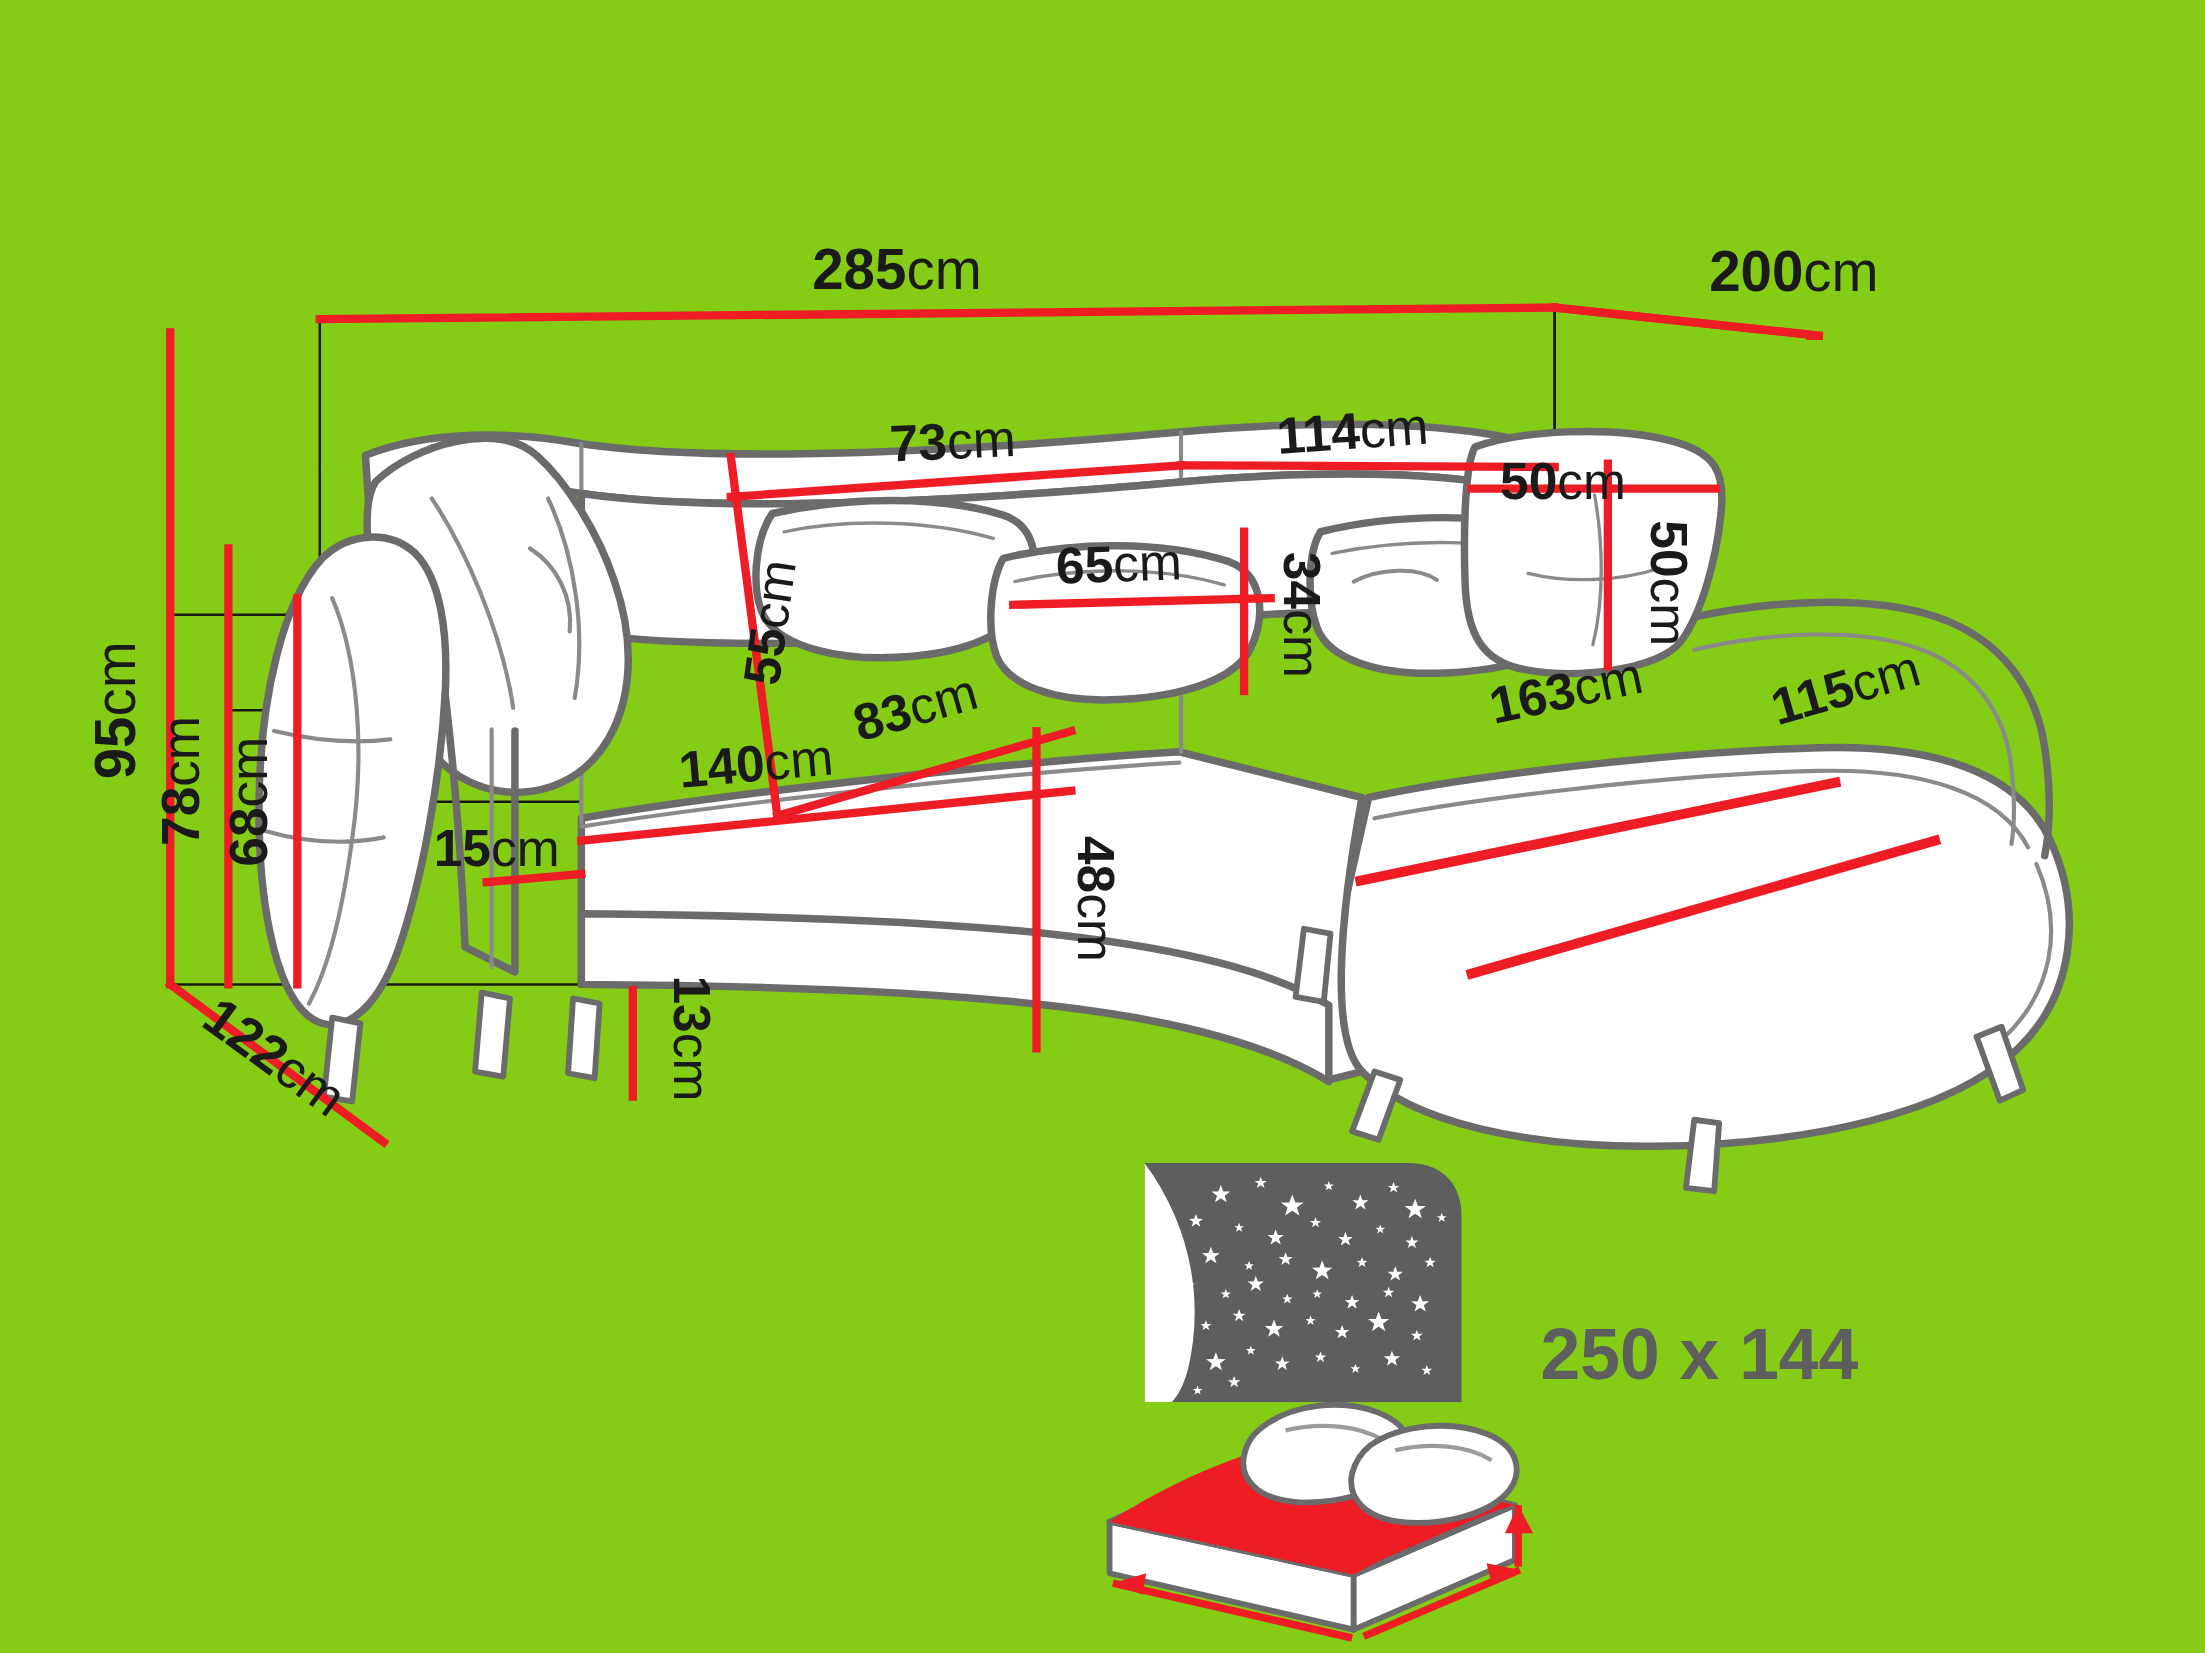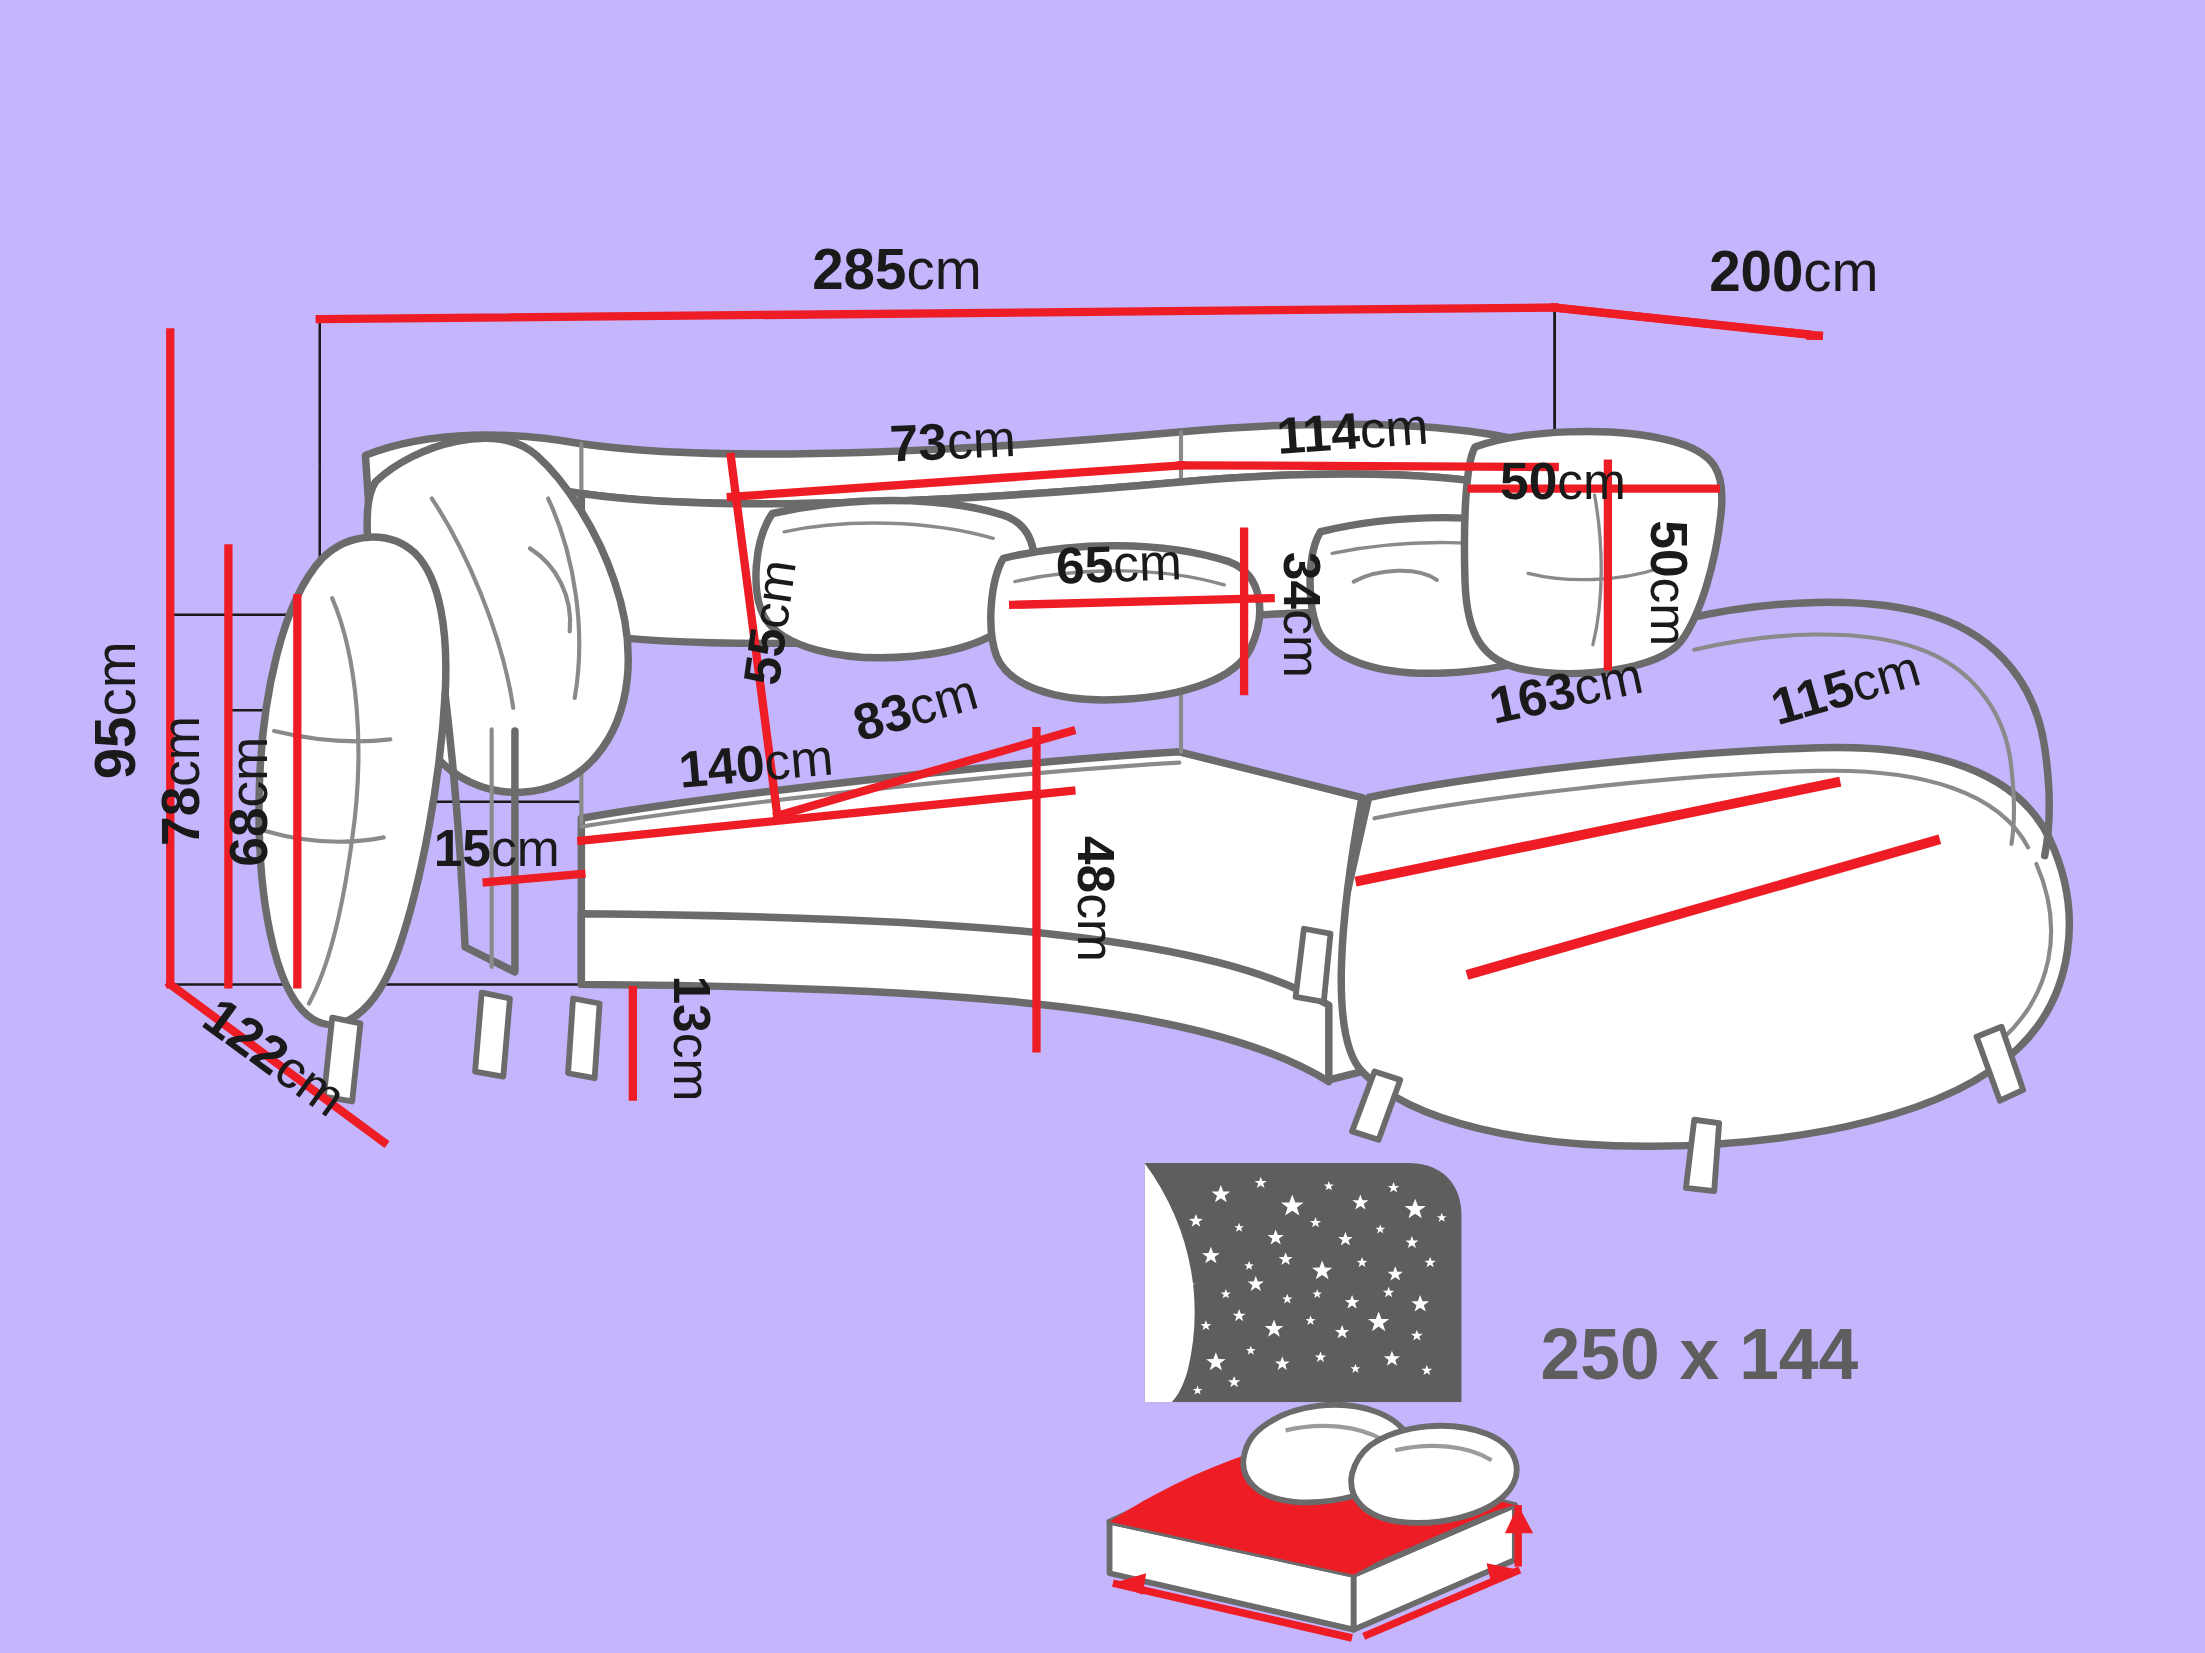--- a/index.html
+++ b/index.html
@@ -1,17 +1,17 @@
 <!DOCTYPE html>
 <html style="font-size:13.3px"><head>
 <meta charset="utf-8">
 <style>
   html,body{margin:0;padding:0;background:#ffffff;}
   body{font-family:"Liberation Sans", sans-serif;}
-  #stage{position:relative;width:2205px;height:1654px;background:#c4b5fd;overflow:hidden;}
+  #stage{position:relative;width:2205px;height:1654px;background:#84cc16;overflow:hidden;}
   svg{position:absolute;left:0;top:0;width:2205px;height:1654px;}
   .dimtxt{font-family:"Liberation Sans", sans-serif;fill:#1a1a1a;}
   .num{font-weight:bold;}
   .unit{font-weight:normal;}
   .bedtxt{font-family:"Liberation Sans", sans-serif;fill:#5e5e5e;font-weight:bold;}
 </style>
 </head>
 <body>
 
 <div id="stage">

